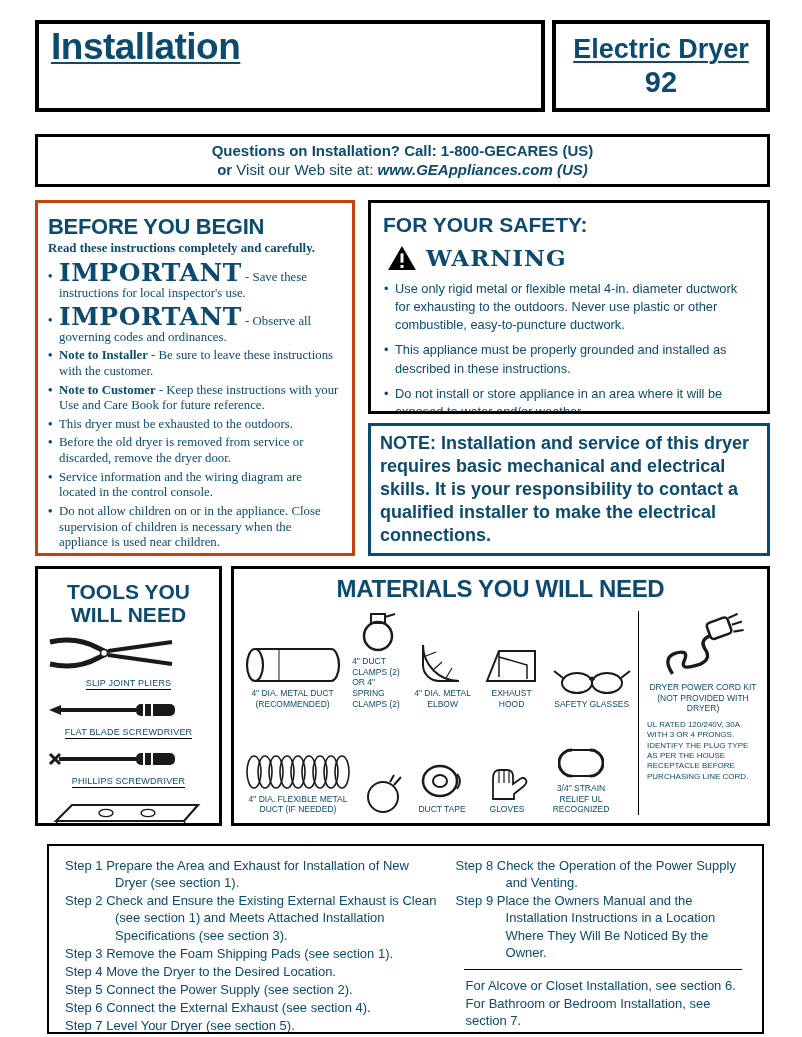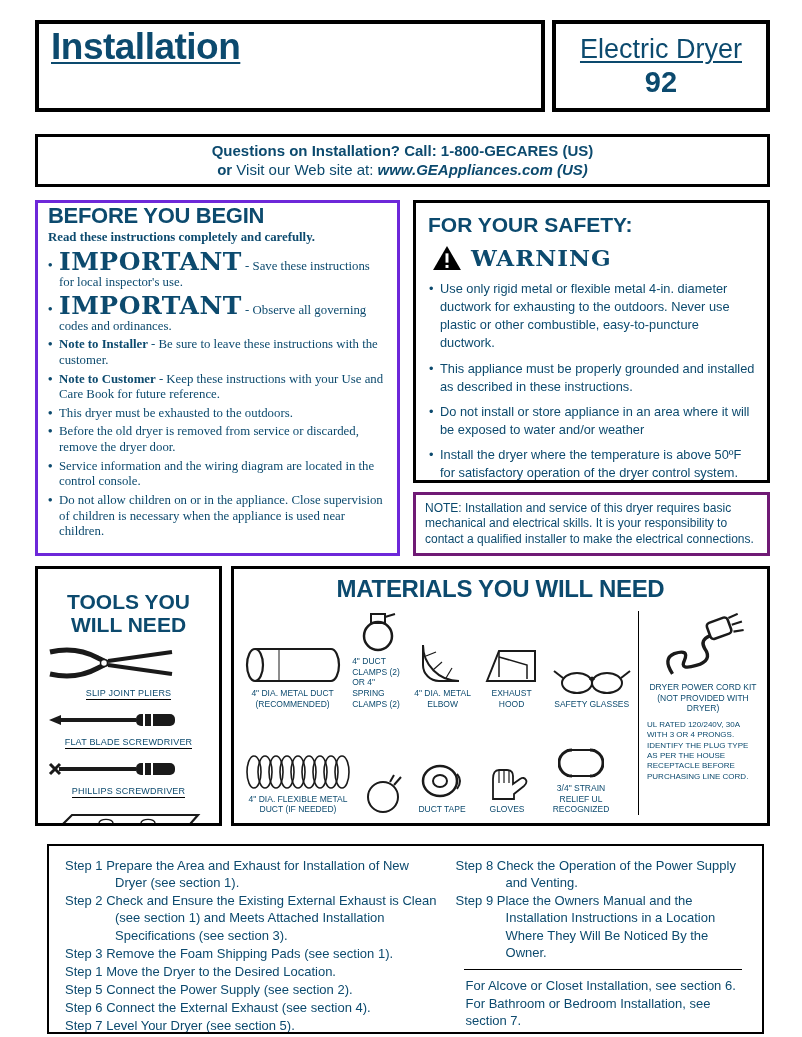--- a/index.html
+++ b/index.html
@@ -13,50 +13,50 @@
   .header-row { display:flex; gap:7px; height:92px; }
   .title-box { flex:1; border:4px solid #000; padding:3px 12px; box-sizing:border-box; overflow:hidden; }
   .t-line {
     display:block; font-size:37px; font-weight:bold; letter-spacing:-0.5px; line-height:1.1;
     text-decoration:underline; text-decoration-thickness:2px; text-underline-offset:3px;
   }
   .model-box {
     width:218px; border:4px solid #000; box-sizing:border-box;
     display:flex; flex-direction:column; align-items:center; justify-content:center; gap:1px;
   }
-  .product-name { font-size:27px; font-weight:normal; text-decoration:underline; text-decoration-thickness:2px; text-underline-offset:3px; white-space:nowrap; }
+  .product-name { font-size:27px; font-weight:bold; text-decoration:underline; text-decoration-thickness:2px; text-underline-offset:3px; white-space:nowrap; }
   .page-number { font-size:29px; font-weight:bold; }
   
   .contact-box { border:3px solid #000; margin-top:22px; text-align:center; padding:5px 4px 6px; }
   .contact-line1 { font-weight:bold; font-size:15px; }
   .contact-line2 { font-size:15px; margin-top:2px; }
   .contact-line2 .url { font-style:italic; }
   
   .main-row { display:flex; gap:13px; margin-top:13px; height:356px; }
-  .byb-box { width:365px; box-sizing:border-box; border:3px solid #6d28d9; padding:0 10px; overflow:hidden; }
+  .byb-box { width:320px; box-sizing:border-box; border:3px solid #c2410c; padding:11px 10px; overflow:hidden; }
   .byb-title { font-size:22px; font-weight:bold; margin:0; letter-spacing:-0.3px; }
   .byb-sub { font-family:"Liberation Serif", serif; font-weight:bold; font-size:12.8px; margin:1px 0 4px; }
   .byb-list, .safety-list { list-style:none; margin:0; padding:0; }
   .byb-list li { position:relative; padding-left:11px; margin-bottom:3px;
     font-family:"Liberation Serif", serif; font-size:12.8px; line-height:1.22; }
   .byb-list li::before { content:"\2022"; position:absolute; left:0; top:0; font-weight:bold; }
   .byb-list li.imp::before { top:9px; }
   .imp-lead { font-family:"DejaVu Serif", serif; font-size:25px; font-weight:bold; line-height:1; letter-spacing:0.5px; }
   .note-lead { font-weight:bold; }
   .right-col { flex:1; display:flex; flex-direction:column; gap:9px; min-width:0; }
   .safety-box { border:3px solid #000; padding:8px 12px 2px; flex:1; overflow:hidden; }
   .safety-title { font-size:21px; font-weight:bold; margin:2px 0 7px; }
   .warning-row { display:flex; align-items:center; gap:9px; margin:0 0 9px 4px; }
   .warning-text { font-family:"DejaVu Serif", serif; font-size:23px; font-weight:bold; letter-spacing:1px; }
   .safety-list li { position:relative; padding-left:12px; margin-bottom:7px; font-size:12.8px; line-height:1.42; }
   .safety-list li::before { content:"\2022"; position:absolute; left:1px; top:0; }
-  .note-box { border:3px solid #701a75; padding:6px 9px; font-weight:normal; font-size:12px; line-height:1.28; overflow:hidden; }
+  .note-box { border:3px solid #0c4a6e; padding:6px 9px; font-weight:bold; font-size:18px; line-height:1.28; overflow:hidden; }
   
   .tools-row { display:flex; gap:9px; margin-top:10px; height:260px; }
-  .tools-box { width:187px; box-sizing:border-box; border:3px solid #000; text-align:center; padding:22px 8px; overflow:hidden; }
+  .tools-box { width:187px; box-sizing:border-box; border:3px solid #000; text-align:center; padding:12px 8px; overflow:hidden; }
   .tools-title { font-size:21px; font-weight:bold; line-height:1.08; margin:0 auto 10px; max-width:130px; }
   .tool { margin-bottom:11px; }
   .tool .t-icon { display:block; margin:0 auto 2px; }
   .t-label { font-size:9px; display:inline-block; border-bottom:1px solid #000; padding-bottom:1px; letter-spacing:0.2px; }
   .materials-box { flex:1; border:3px solid #000; box-sizing:border-box; padding:4px 8px 6px; overflow:hidden; min-width:0; }
   .materials-title { text-align:center; font-size:24px; font-weight:bold; margin:2px 0 8px; letter-spacing:-0.3px; }
   .mat-content { display:flex; height:204px; }
   .mat-grid { flex:1; display:flex; flex-direction:column; justify-content:space-between; padding-right:6px; min-width:0; }
   .mat-row { display:flex; align-items:flex-end; gap:9px; }
   .mat-item { display:flex; flex-direction:column; align-items:center; justify-content:flex-end; }
@@ -350,21 +350,21 @@
         </div>
       </div>
     </div>
   </div>
 
   <div class="steps-box">
     <div class="steps-left">
       <p class="step">Step 1 Prepare the Area and Exhaust for Installation of New Dryer (see section 1).</p>
       <p class="step">Step 2 Check and Ensure the Existing External Exhaust is Clean (see section 1) and Meets Attached Installation Specifications (see section 3).</p>
       <p class="step">Step 3 Remove the Foam Shipping Pads (see section 1).</p>
-      <p class="step">Step 1 Move the Dryer to the Desired Location.</p>
+      <p class="step">Step 4 Move the Dryer to the Desired Location.</p>
       <p class="step">Step 5 Connect the Power Supply (see section 2).</p>
       <p class="step">Step 6 Connect the External Exhaust (see section 4).</p>
       <p class="step">Step 7 Level Your Dryer (see section 5).</p>
     </div>
     <div class="steps-right">
       <p class="step">Step 8 Check the Operation of the Power Supply and Venting.</p>
       <p class="step">Step 9 Place the Owners Manual and the Installation Instructions in a Location Where They Will Be Noticed By the Owner.</p>
       <hr class="refs-rule">
       <p class="ref">For Alcove or Closet Installation, see section 6.</p>
       <p class="ref">For Bathroom or Bedroom Installation, see section 7.</p>

